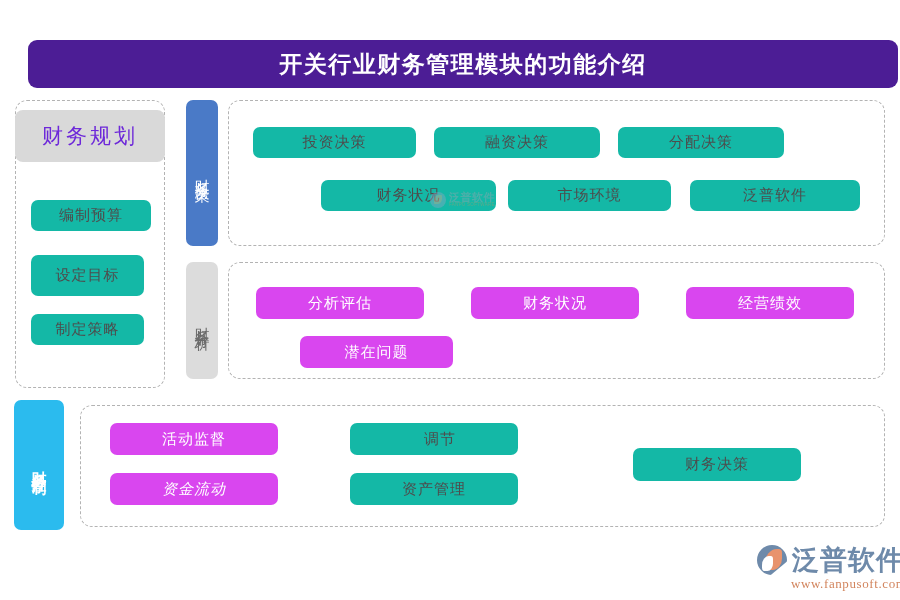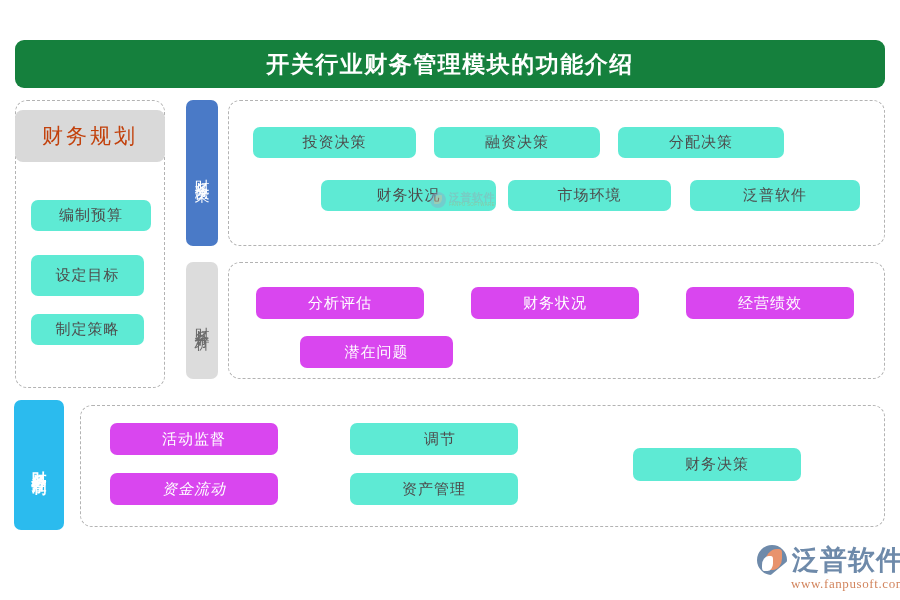--- a/index.html
+++ b/index.html
@@ -16,25 +16,25 @@
   }
   #stage {
     position: relative;
     width: 900px;
     height: 600px;
   }
 
   
   .title-bar {
     position: absolute;
-    left: 15px;
+    left: 28px;
     top: 40px;
     width: 870px;
     height: 48px;
-    background: #15803d;
+    background: #4c1d95;
     border-radius: 9px;
     display: flex;
     align-items: center;
     justify-content: center;
     box-sizing: border-box;
   }
   .title-bar .title-text {
     color: #ffffff;
     font-family: "Liberation Serif", "DejaVu Serif", serif;
     font-size: 23px;
@@ -58,21 +58,21 @@
     border-radius: 7px;
     display: flex;
     align-items: center;
     justify-content: center;
     box-sizing: border-box;
     font-size: 15px;
     white-space: nowrap;
     letter-spacing: 1px;
   }
   .pill.light {
-    background: #5eead4;
+    background: #14b8a6;
     color: #4d4d4d;
   }
   .pill.dark {
     background: #d946ef;
     color: #ffffff;
   }
 
   
   .panel-planning {
     left: 15px;
@@ -89,21 +89,21 @@
     background: #d9d9d9;
     border-radius: 8px;
     display: flex;
     align-items: center;
     justify-content: center;
     box-sizing: border-box;
   }
   .planning-header span {
     font-family: Liberation Mono, monospace;
     font-size: 21px;
-    color: #c2410c;
+    color: #6d28d9;
     letter-spacing: 3px;
     white-space: nowrap;
   }
 
   
   .vtab {
     position: absolute;
     border-radius: 7px;
     display: flex;
     align-items: center;

